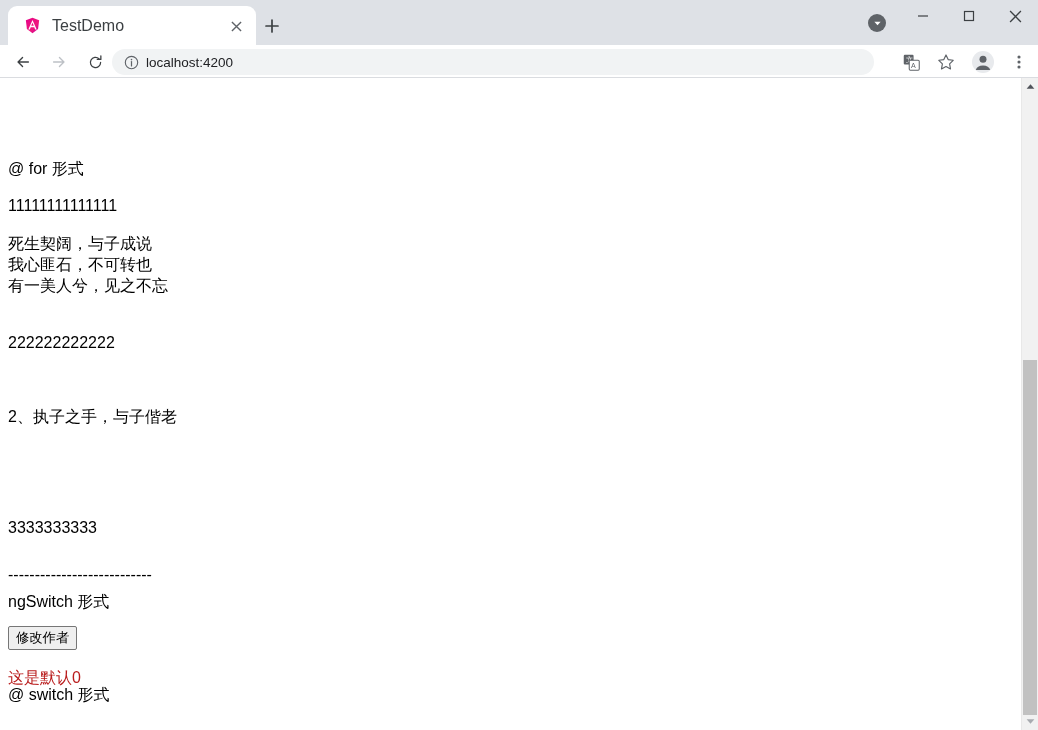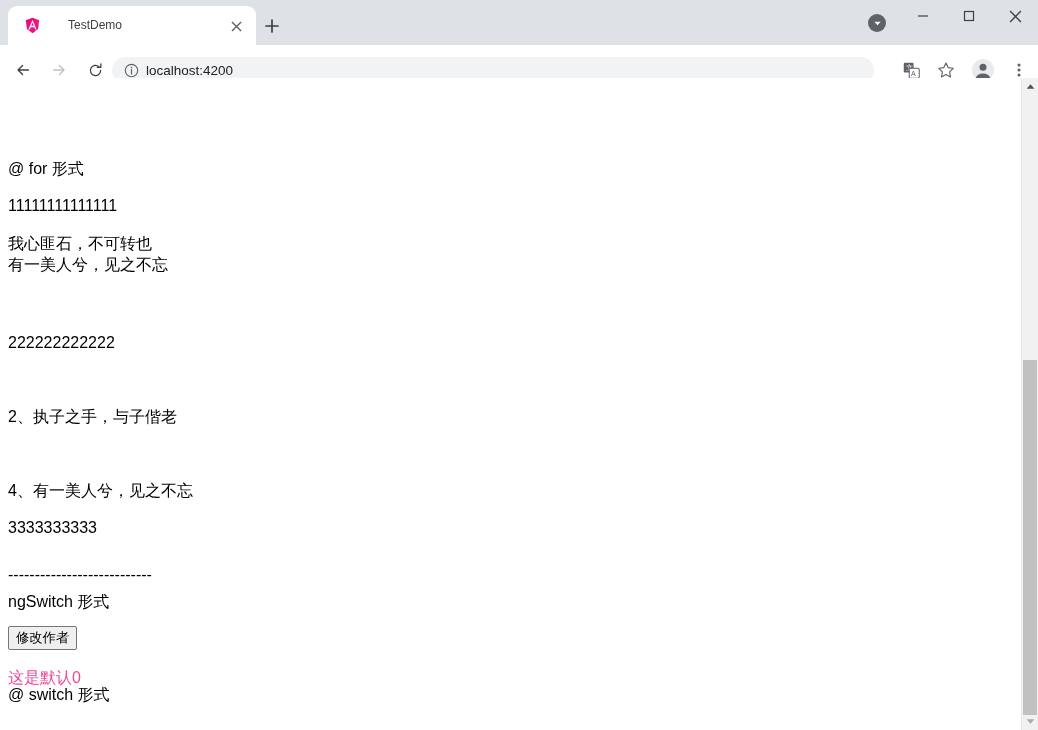--- a/index.html
+++ b/index.html
@@ -28,22 +28,22 @@
     width: 248px; height: 39px;
     background: #ffffff;
     border-radius: 9px 9px 0 0;
     display: flex; align-items: center;
   }
   .tab-favicon {
     position: absolute; left: 16px; top: 11px;
     width: 17px; height: 17px;
   }
   .tab-title {
-    position: absolute; left: 60px; top: 11px;
-    font-size: 12px; color: #3c4043;
+    position: absolute; left: 44px; top: 11px;
+    font-size: 16px; color: #3c4043;
     white-space: nowrap; overflow: hidden;
     max-width: 170px;
     line-height: 17px;
   }
   .tab-close {
     position: absolute; right: 11px; top: 11px;
     width: 18px; height: 18px;
     display: flex; align-items: center; justify-content: center;
     border-radius: 50%;
   }
@@ -69,21 +69,20 @@
     display: flex; align-items: center; justify-content: center;
   }
 
   
   .toolbar {
     position: absolute; left: 0; top: 45px;
     width: 1038px; height: 33px;
     background: #ffffff;
     border-bottom: 1px solid #dadce0;
     box-sizing: border-box;
-    margin-top: 8px;
   }
   .nav-btn {
     position: absolute; top: 4px;
     width: 26px; height: 26px;
     display: flex; align-items: center; justify-content: center;
     border-radius: 50%;
   }
   .nav-back    { left: 10px; }
   .nav-forward { left: 46px; }
   .nav-reload  { left: 82px; }
@@ -160,21 +159,21 @@
 
   .divider-text {
     font-size: 16px;
     line-height: 21px;
     letter-spacing: 0px;
     color: #000000;
     padding-left: 8px;
     white-space: nowrap;
   }
 
-  .red { color: #ec4899; }
+  .red { color: #b91c1c; }
 
   .author-btn {
     font-family: "Liberation Sans", "DejaVu Sans", sans-serif;
     font-size: 13.3px;
     color: #000000;
     background: #efefef;
     border: 1px solid #767676;
     border-radius: 2px;
     padding: 2px 7px;
     margin-left: 8px;
@@ -321,28 +320,28 @@
   </div>
 
   <div class="viewport">
     <div class="page">
 
       <p class="p t-for">@ for 形式</p>
 
       <p class="p t-ones">11111111111111</p>
 
       <p class="p t-poem">
+        <span class="poem-line">死生契阔，与子成说</span>
         <span class="poem-line">我心匪石，不可转也</span>
         <span class="poem-line">有一美人兮，见之不忘</span>
       </p>
 
       <p class="p t-twos">222222222222</p>
 
       <p class="p t-item2">2、执子之手，与子偕老</p>
-      <p class="p t-item4">4、有一美人兮，见之不忘</p>
 
       <p class="p t-threes">3333333333</p>
 
       <p class="divider-text t-divider">---------------------------</p>
 
       <p class="p t-ngswitch">ngSwitch 形式</p>
 
       <div class="t-button">
         <button class="author-btn">修改作者</button>
       </div>

